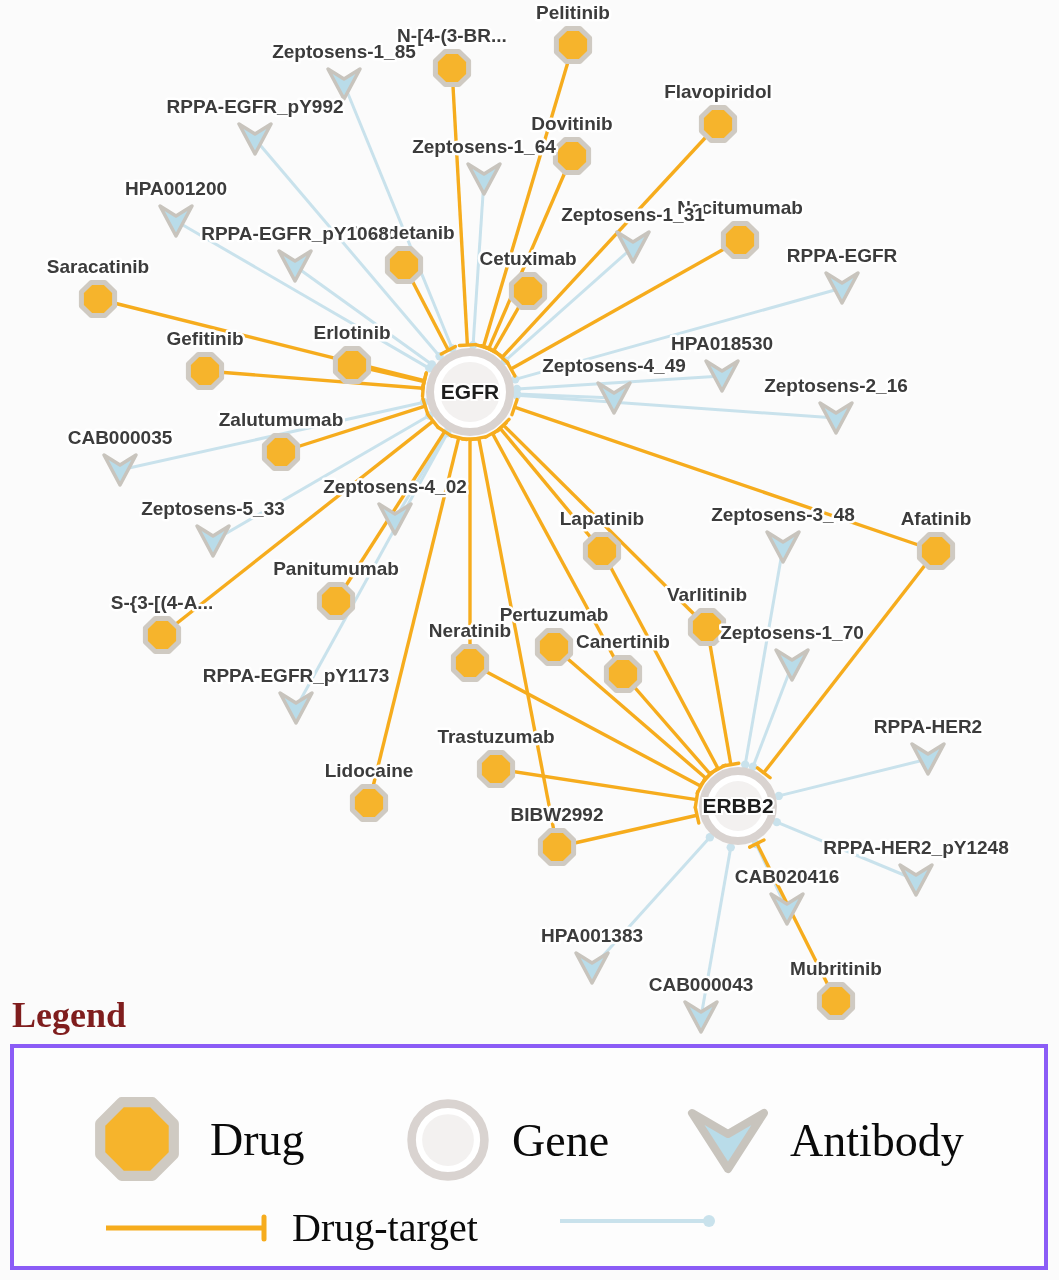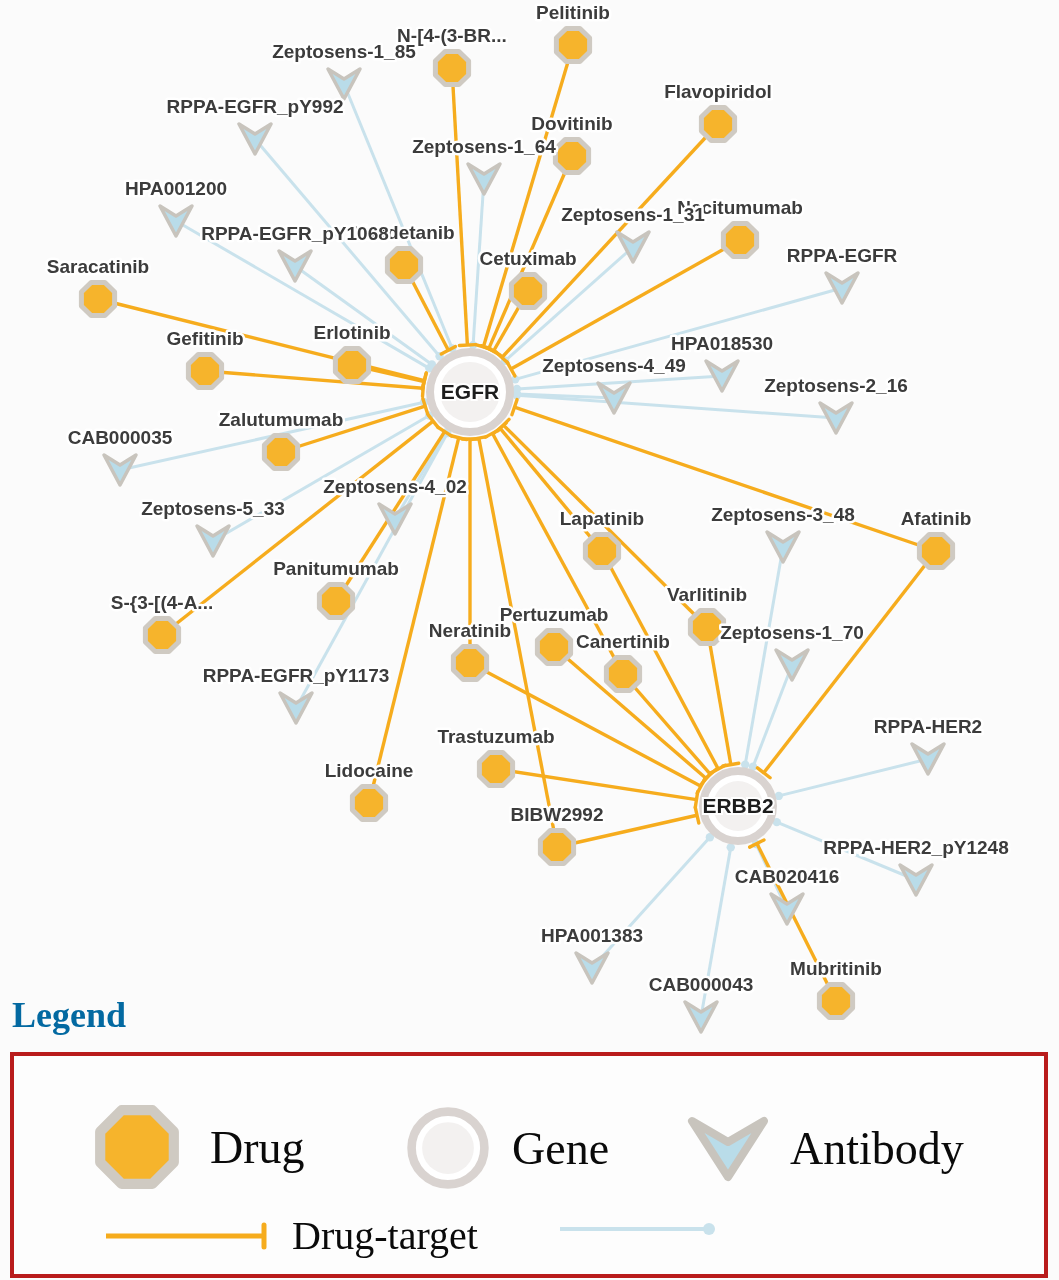--- a/index.html
+++ b/index.html
@@ -12,25 +12,25 @@
     font:700 19px "Liberation Sans",sans-serif;fill:#3c3c3c;
     stroke:#ffffff;stroke-width:5px;paint-order:stroke;stroke-linejoin:round;
     text-anchor:middle;
   }
   .glabel{
     font:700 21px "Liberation Sans",sans-serif;fill:#1d1d1d;
     stroke:#ffffff;stroke-width:4px;paint-order:stroke;text-anchor:middle;
   }
   .legend-title{
     position:absolute;left:12px;top:994px;
-    font:700 36px "Liberation Serif",serif;color:#0369a1;
+    font:700 36px "Liberation Serif",serif;color:#7f1d1d;
   }
   .legend-box{
     position:absolute;left:10px;top:1044px;width:1030px;height:218px;
-    border:4px solid #b91c1c;background:#FDFDFD;margin-top:8px;
+    border:4px solid #8b5cf6;background:#FDFDFD;
   }
   .legend-item{position:absolute;display:flex;align-items:center;}
   .legend-item .lab{font:400 46px "Liberation Serif",serif;color:#0a0a0a;white-space:nowrap;}
   .legend-item.row2 .lab{font:400 40px "Liberation Serif",serif;}
   #li-drug{left:72px;top:40px;gap:22px;}
   #li-gene{left:388px;top:46px;gap:18px;align-items:center;}
   #li-antibody{left:668px;top:56px;gap:16px;}
   #li-dt{left:88px;top:156px;gap:12px;}
   #li-at{left:542px;top:159px;gap:12px;}
 </style>

